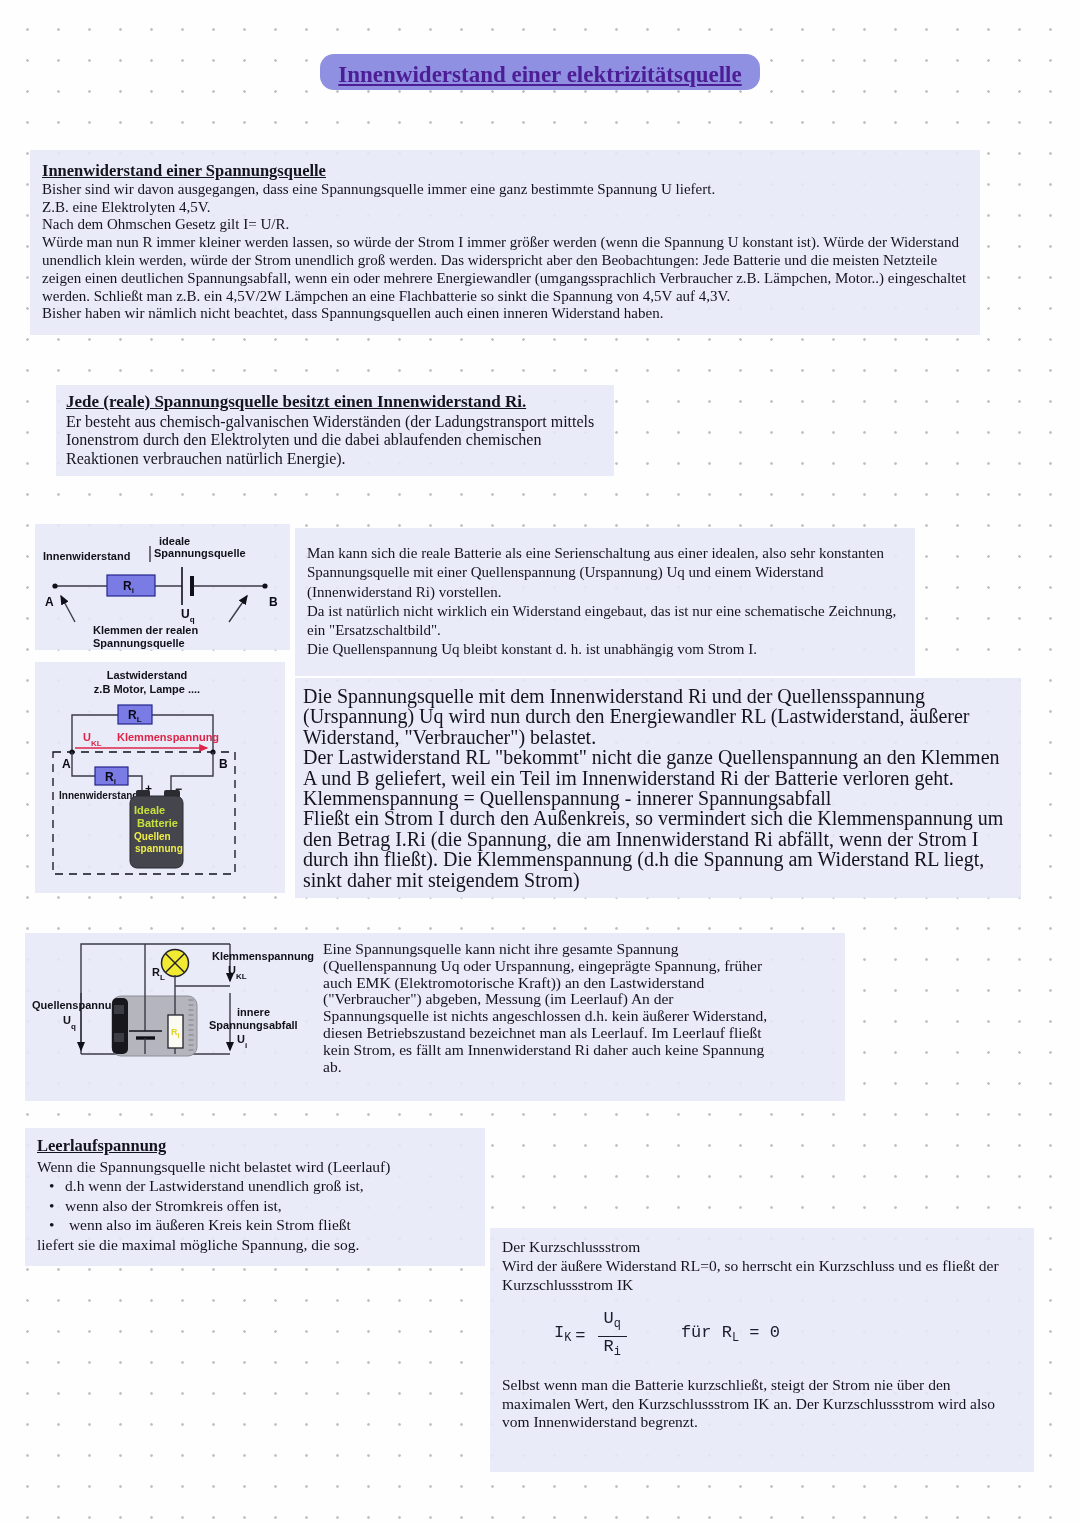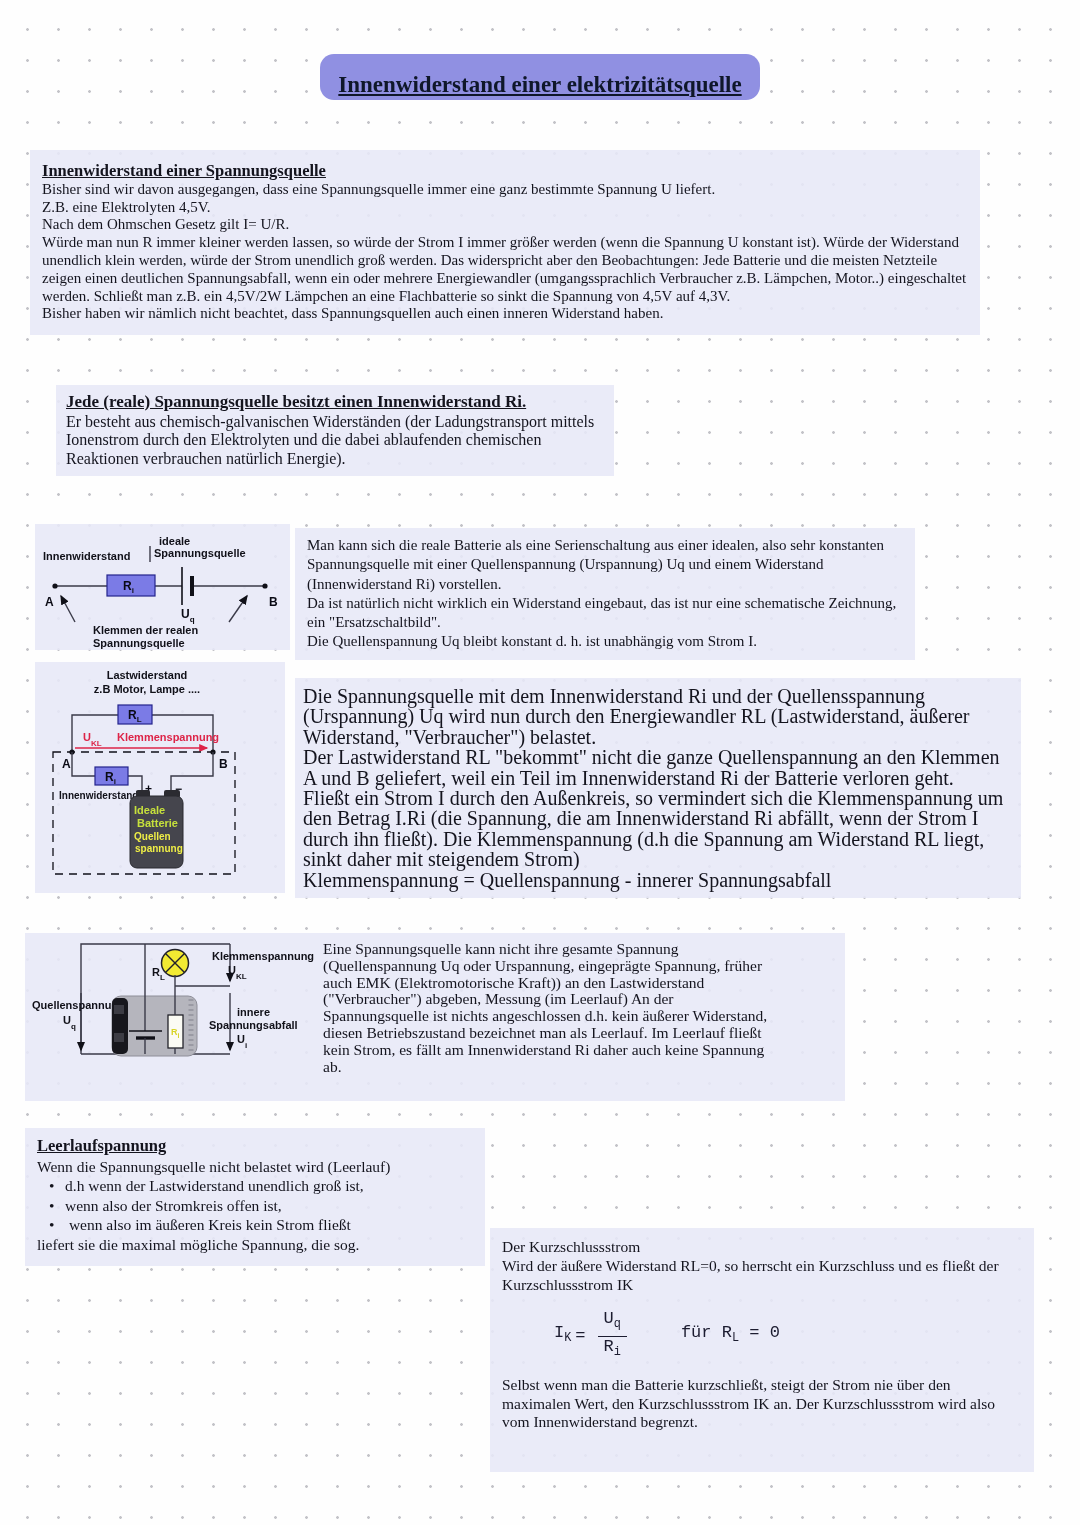--- a/index.html
+++ b/index.html
@@ -6,27 +6,27 @@
   .page{position:relative;width:1080px;height:1525px;background:#fefefe;overflow:hidden;
         font-family:"Liberation Serif", serif;color:#14141e;}
   .page::before{content:"";position:absolute;inset:0;
         background-image:radial-gradient(circle,#c3c3c8 1.1px,transparent 1.6px);
         background-size:31px 31px;background-position:12px 14px;pointer-events:none;}
   .blk{position:absolute;background:rgba(231,232,247,0.88);}
   .blk p{margin:0;}
   h2{margin:0 0 1px 0;font-size:17px;text-decoration:underline;}
   
   .title-wrap{position:absolute;top:54px;left:0;width:100%;text-align:center;}
-  .title{display:inline-block;background:#9090e2;border-radius:14px;padding:18px 18px 2px 18px;
-         font-weight:bold;font-size:23px;text-decoration:underline;color:#0f172a;}
+  .title{display:inline-block;background:#9090e2;border-radius:14px;padding:8px 18px 2px 18px;
+         font-weight:bold;font-size:23px;text-decoration:underline;color:#4c1d95;}
   .b1{left:30px;top:150px;width:926px;padding:12px 12px;font-size:15px;line-height:17.8px;}
   .b1 h2{font-size:16.5px;}
   .b2{left:56px;top:385px;width:538px;padding:8px 10px;font-size:16px;line-height:18.6px;}
   .d1{left:35px;top:524px;width:255px;height:126px;}
-  .t3{left:295px;top:528px;width:596px;padding:8px 12px;font-size:15px;line-height:19.3px;}
+  .t3{left:295px;top:528px;width:596px;padding:16px 12px;font-size:15px;line-height:19.3px;}
   .d2{left:35px;top:662px;width:250px;height:231px;}
   .t4{left:295px;top:678px;width:710px;padding:8px 8px;font-size:20px;line-height:20.4px;}
   .s5{left:25px;top:933px;width:820px;height:168px;display:flex;}
   .s5 .d3{width:290px;flex:0 0 290px;}
   .s5 .t5{width:460px;padding:8px 6px 8px 8px;font-size:15.5px;line-height:16.8px;}
   .b6{left:25px;top:1128px;width:436px;padding:8px 12px 12px 12px;font-size:15.5px;line-height:19.5px;}
   .b6 h2{font-size:16.5px;}
   .b6 .bullet{padding-left:28px;}
   .b6 .dot{display:inline-block;width:16px;margin-left:-16px;}
   .b7{left:490px;top:1228px;width:520px;height:224px;padding:10px 12px;font-size:15.5px;line-height:18.8px;}
@@ -144,22 +144,22 @@
         <text x="102" y="165" font-family="Liberation Sans, sans-serif" font-weight="bold" font-size="11" fill="#c6e03c">Batterie</text>
         <text x="99" y="178" font-family="Liberation Sans, sans-serif" font-weight="bold" font-size="10" fill="#efee46">Quellen</text>
         <text x="100" y="190" font-family="Liberation Sans, sans-serif" font-weight="bold" font-size="10" fill="#efee46">spannung</text>
       </g>
     </svg>
   </div>
 
   <section class="blk t4">
     <p>Die Spannungsquelle mit dem Innenwiderstand Ri und der Quellensspannung (Urspannung) Uq wird nun durch den Energiewandler RL (Lastwiderstand, äußerer Widerstand, "Verbraucher") belastet.</p>
     <p>Der Lastwiderstand RL "bekommt" nicht die ganze Quellenspannung an den Klemmen A und B geliefert, weil ein Teil im Innenwiderstand Ri der Batterie verloren geht.</p>
+    <p>Klemmenspannung = Quellenspannung - innerer Spannungsabfall</p>
     <p>Fließt ein Strom I durch den Außenkreis, so vermindert sich die Klemmenspannung um den Betrag I.Ri (die Spannung, die am Innenwiderstand Ri abfällt, wenn der Strom I durch ihn fließt). Die Klemmenspannung (d.h die Spannung am Widerstand RL liegt, sinkt daher mit steigendem Strom)</p>
-    <p>Klemmenspannung = Quellenspannung - innerer Spannungsabfall</p>
   </section>
 
   <section class="blk s5">
     <div class="d3">
       <svg width="290" height="162" viewBox="0 0 290 162">
         <defs>
           <marker id="ah3" markerWidth="8" markerHeight="8" refX="6" refY="3" orient="auto">
             <path d="M0,0 L7,3 L0,6 z" fill="#101018"></path>
           </marker>
         </defs>

